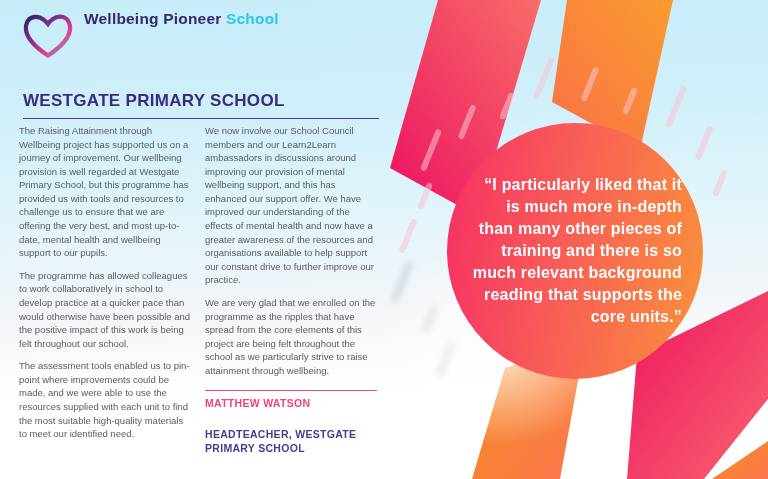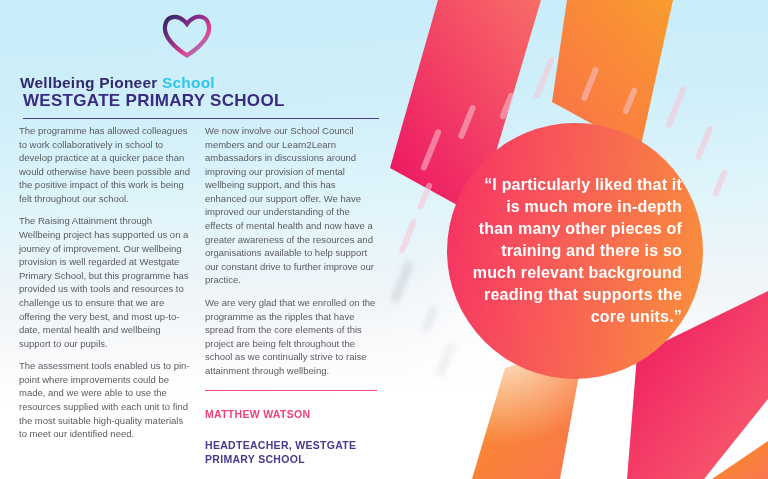--- a/index.html
+++ b/index.html
@@ -12,31 +12,31 @@
   .glow{position:absolute;left:330px;top:190px;width:340px;height:300px;z-index:3;
         background:radial-gradient(closest-side,rgba(255,255,255,0.85),rgba(255,255,255,0) 70%);}
   
   .quote-circle{position:absolute;left:447px;top:123px;width:256px;height:256px;border-radius:50%;
         background:linear-gradient(98deg,#f62f64 0%,#f85a58 42%,#f9923a 100%);
         z-index:4;display:flex;align-items:center;justify-content:center;}
   .quote-text{width:214px;color:#ffffff;font-weight:bold;font-size:16px;line-height:1.38;
         text-align:right;letter-spacing:.2px;}
   
   .content{position:absolute;left:0;top:0;width:768px;height:479px;z-index:5;}
-  .logo-row{position:absolute;left:20px;top:10px;display:flex;align-items:flex-end;gap:8px;flex-direction:column;}
+  .logo-row{position:absolute;left:20px;top:10px;display:flex;align-items:flex-start;gap:8px;}
   .brand{font-size:15.5px;font-weight:bold;letter-spacing:.2px;}
   .brand .primary{color:#332a6d;}
   .brand .secondary{color:#2ec6ec;}
   .page-title{position:absolute;left:19px;top:87px;margin:4px;width:356px;
         font-size:17px;font-weight:bold;color:#3b2b80;letter-spacing:.3px;
         padding-bottom:7px;border-bottom:1.5px solid #4b3a98;}
   .columns{position:absolute;left:19px;top:124px;width:358px;display:flex;gap:14px;}
   .col{width:172px;}
   .col p{margin:0 0 9px 0;font-size:9.5px;line-height:1.43;color:#5a5b5e;}
-  .attribution{margin-top:13px;border-top:1.5px solid #f0457e;padding-top:17px;}
+  .attribution{margin-top:13px;border-top:1.5px solid #f0457e;padding-top:6px;}
   .attr-name{font-size:10.5px;font-weight:bold;color:#ee4377;letter-spacing:.3px;}
   .attr-role{margin-top:19px;font-size:10.5px;font-weight:bold;color:#473a8f;letter-spacing:.3px;line-height:1.3;}
 </style>
 </head>
 <body>
 
 <div class="page">
 
   <svg class="decor-svg" width="768" height="479" viewBox="0 0 768 479">
     <defs>
@@ -106,27 +106,27 @@
       <span class="brand">
         <span class="primary">Wellbeing Pioneer</span>
         <span class="secondary">School</span>
       </span>
     </div>
 
     <h1 class="page-title">WESTGATE PRIMARY SCHOOL</h1>
 
     <div class="columns">
       <div class="col">
+        <p>The Raising Attainment through Wellbeing project has supported us on a journey of improvement. Our wellbeing provision is well regarded at Westgate Primary School, but this programme has provided us with tools and resources to challenge us to ensure that we are offering the very best, and most up-to-date, mental health and wellbeing support to our pupils.</p>
         <p>The programme has allowed colleagues to work collaboratively in school to develop practice at a quicker pace than would otherwise have been possible and the positive impact of this work is being felt throughout our school.</p>
-        <p>The Raising Attainment through Wellbeing project has supported us on a journey of improvement. Our wellbeing provision is well regarded at Westgate Primary School, but this programme has provided us with tools and resources to challenge us to ensure that we are offering the very best, and most up-to-date, mental health and wellbeing support to our pupils.</p>
         <p>The assessment tools enabled us to pin-point where improvements could be made, and we were able to use the resources supplied with each unit to find the most suitable high-quality materials to meet our identified need.</p>
       </div>
       <div class="col">
         <p>We now involve our School Council members and our Learn2Learn ambassadors in discussions around improving our provision of mental wellbeing support, and this has enhanced our support offer. We have improved our understanding of the effects of mental health and now have a greater awareness of the resources and organisations available to help support our constant drive to further improve our practice.</p>
-        <p>We are very glad that we enrolled on the programme as the ripples that have spread from the core elements of this project are being felt throughout the school as we continually strive to raise attainment through wellbeing.</p>
+        <p>We are very glad that we enrolled on the programme as the ripples that have spread from the core elements of this project are being felt throughout the school as we particularly strive to raise attainment through wellbeing.</p>
         <div class="attribution">
           <div class="attr-name">MATTHEW WATSON</div>
           <div class="attr-role">HEADTEACHER, WESTGATE PRIMARY SCHOOL</div>
         </div>
       </div>
     </div>
 
   </div>
 </div>
 

